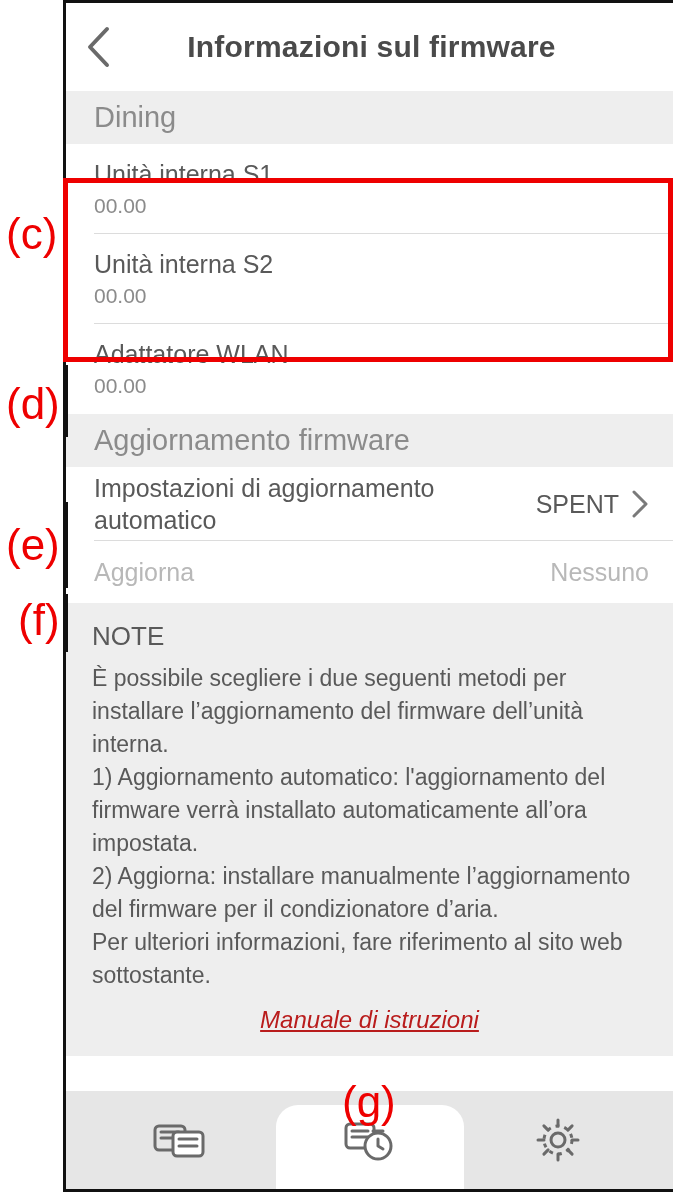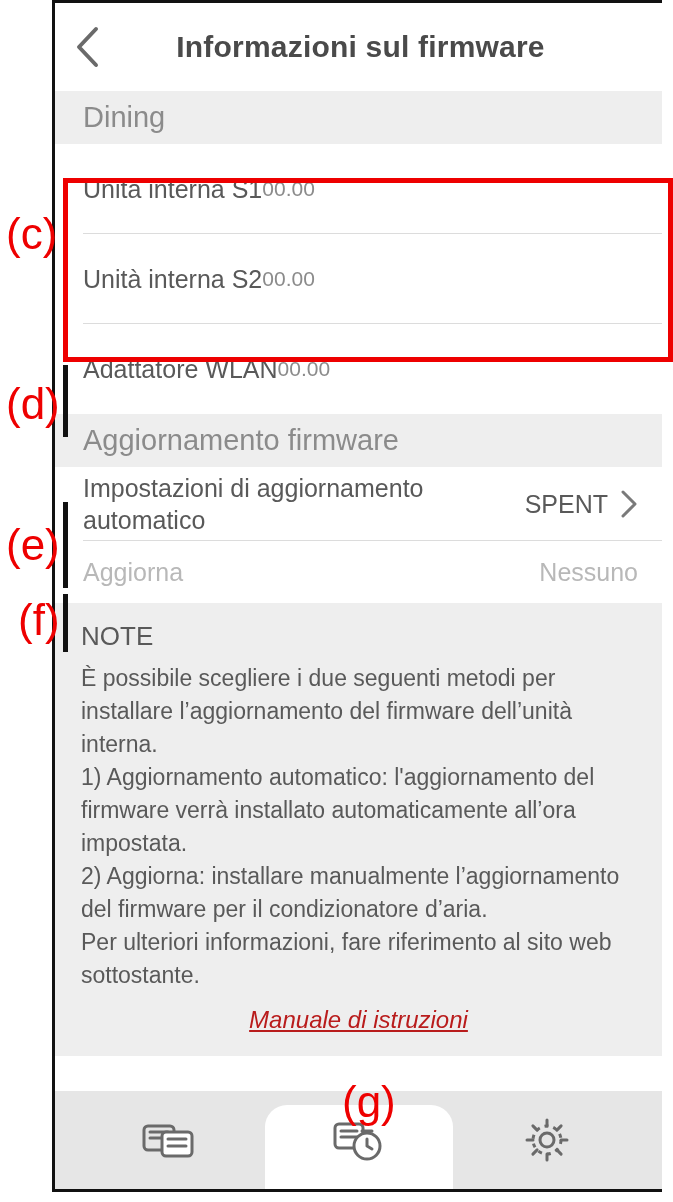--- a/index.html
+++ b/index.html
@@ -11,21 +11,21 @@
     width: 673px;
     height: 1202px;
     position: relative;
     font-family: "Liberation Sans", sans-serif;
     overflow: hidden;
   }
 
   
   #phone {
     position: absolute;
-    left: 52px;
+    left: 63px;
     top: 0px;
     width: 610px;
     height: 1192px;
     background: #ffffff;
     border-left: 3px solid #111111;
     border-top: 3px solid #111111;
     border-bottom: 3px solid #111111;
     box-sizing: border-box;
     overflow: hidden;
   }
@@ -79,21 +79,21 @@
     justify-content: space-between;
   }
   .row .divider {
     position: absolute;
     left: 28px;
     right: 0;
     bottom: 0;
     height: 1px;
     background: #dcdcdc;
   }
-  .row-text { display: flex; flex-direction: row; }
+  .row-text { display: flex; flex-direction: column; }
   .row-title {
     font-size: 25px;
     color: #595959;
     line-height: 32px;
   }
   .row-sub {
     font-size: 21px;
     color: #8b8b8b;
     line-height: 28px;
     margin-top: 2px;

